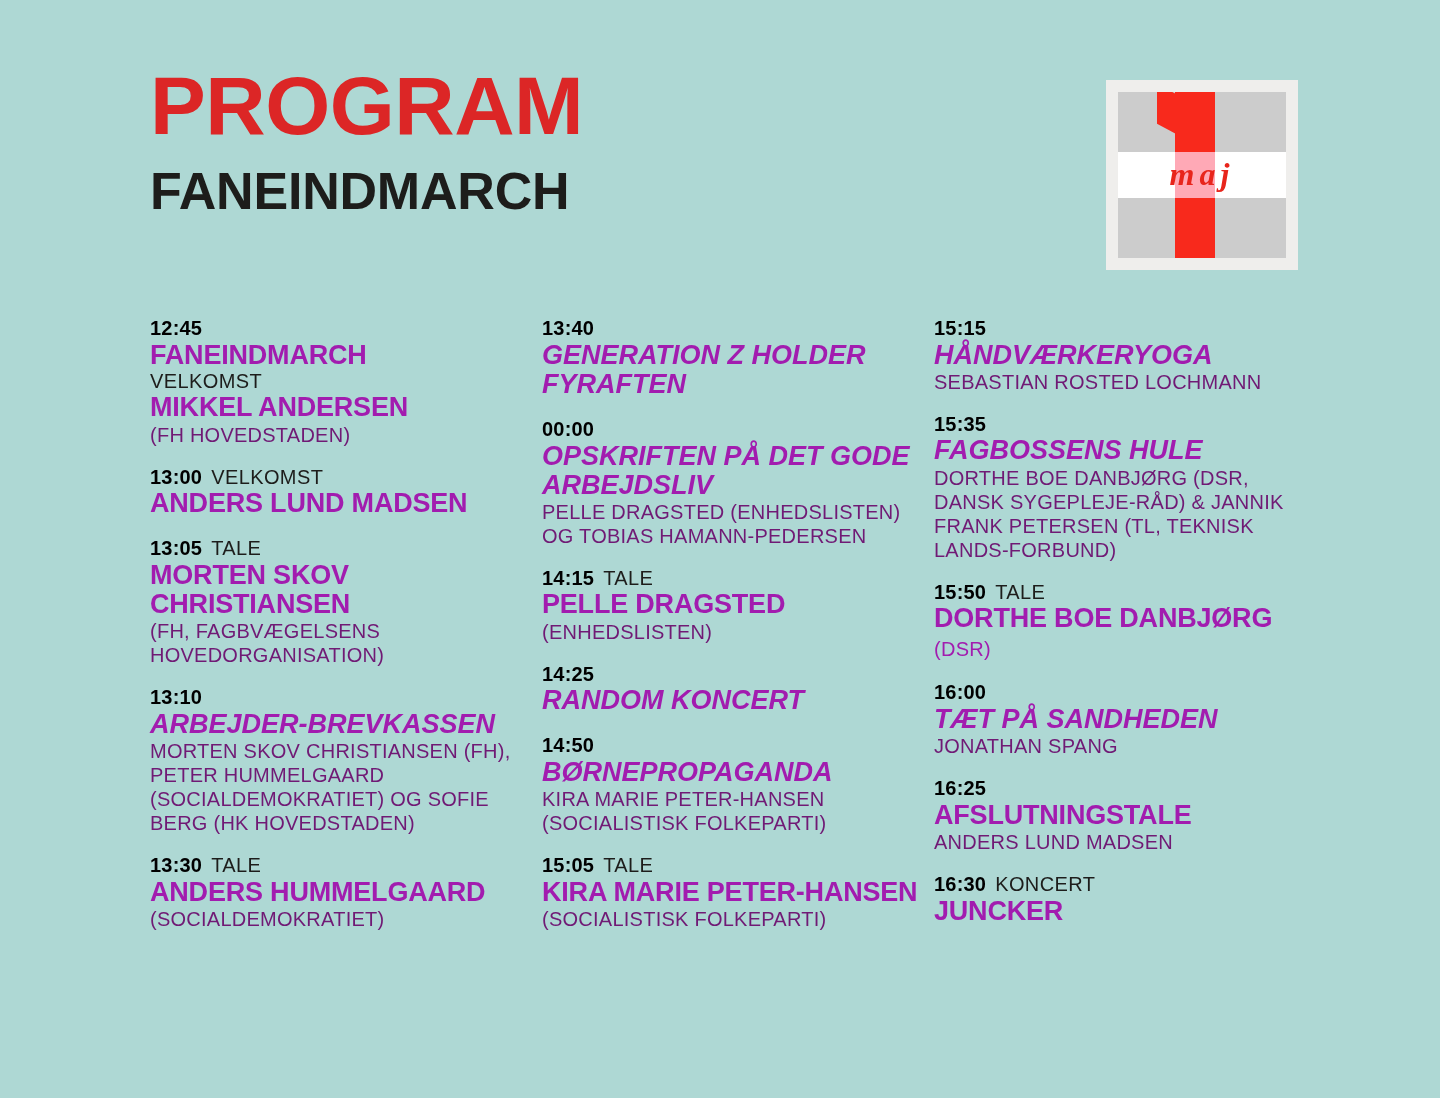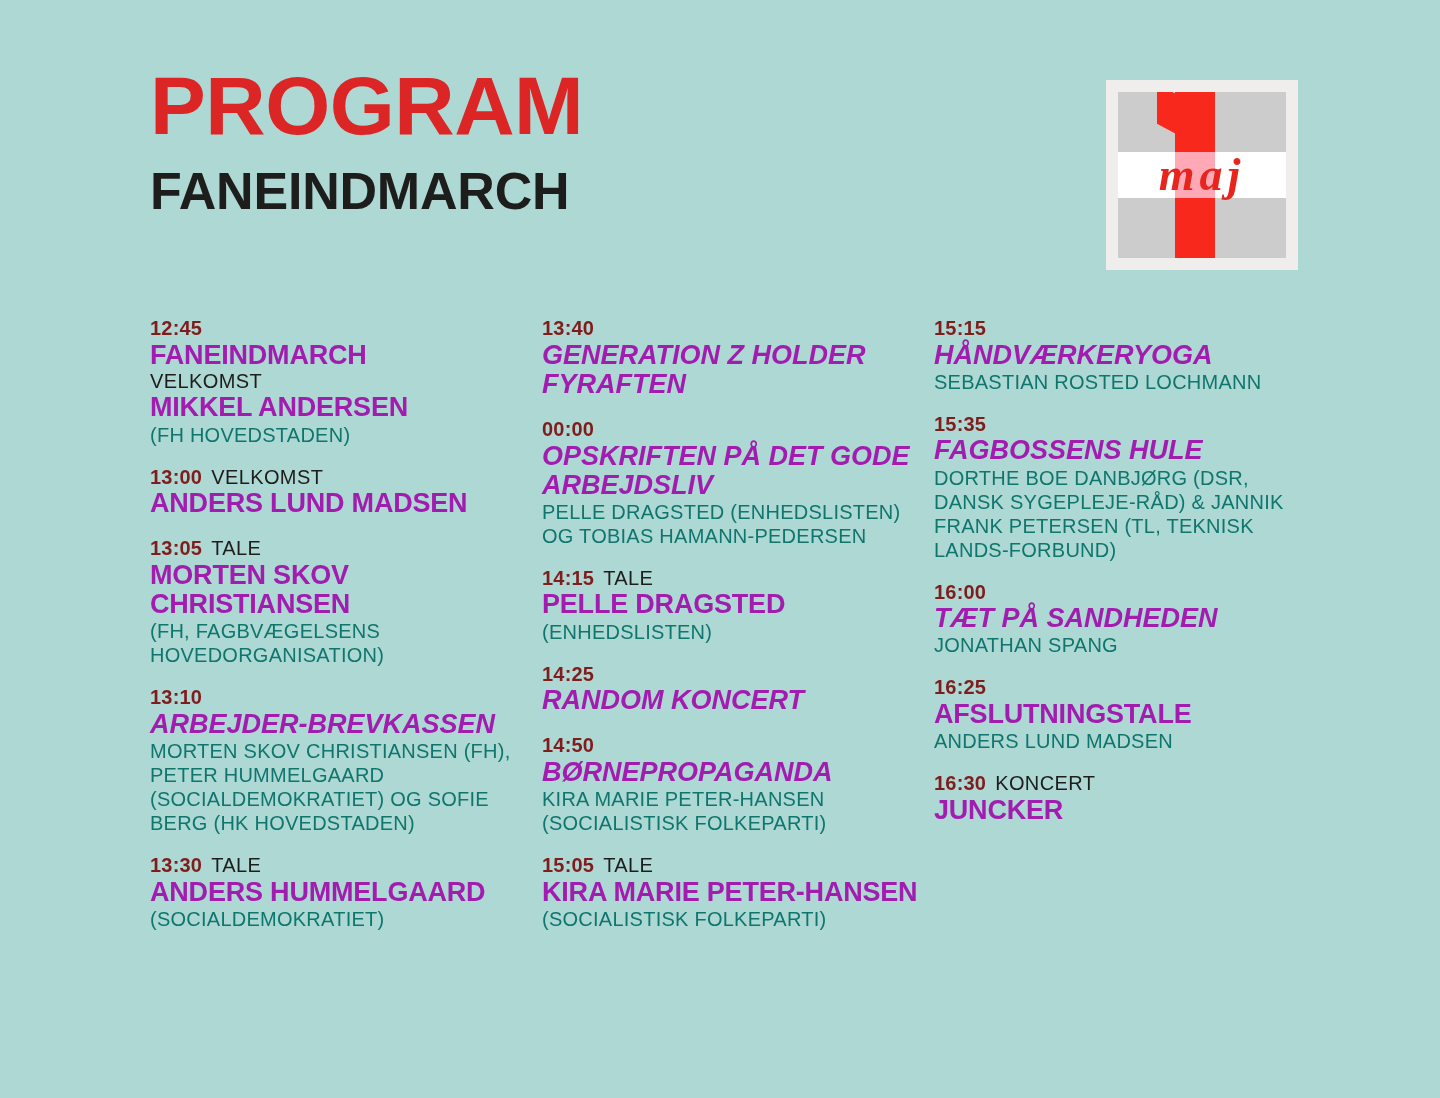--- a/index.html
+++ b/index.html
@@ -106,21 +106,21 @@
   }
   .logo-text {
     position: absolute;
     left: 0;
     right: 0;
     top: 36%;
     height: 28%;
     display: flex;
     align-items: center;
     justify-content: center;
-    font-size: 46px;
+    font-size: 32px;
     font-weight: 700;
     font-style: italic;
     color: #e8251c;
     letter-spacing: 5px;
     font-family: "Liberation Serif", serif;
   }
 
   
   .columns {
     position: absolute;
@@ -140,21 +140,21 @@
   .entry {
     margin-bottom: 20px;
   }
   .entry:last-child { margin-bottom: 0; }
 
   .entry-head {
     margin: 0 0 1px 0;
     line-height: 1.08;
   }
   .time {
-    color: #7f1d1d;
+    color: #000000;
     font-weight: 900;
     font-size: 20px;
     letter-spacing: 0.2px;
   }
   .kind {
     color: #1d1d1b;
     font-weight: 500;
     font-size: 20px;
     letter-spacing: 0.4px;
     margin-left: 9px;
@@ -187,21 +187,21 @@
     font-weight: 500;
     letter-spacing: 0.3px;
   }
 
   .sub {
     font-size: 20px;
     font-weight: 500;
     line-height: 1.2;
     letter-spacing: 0.25px;
     margin: 0;
-    color: #0f766e;
+    color: #701a75;
   }
 </style>
 </head>
 <body>
 
 <div class="poster">
 
   <div class="header">
     <h1 class="title-program">PROGRAM</h1>
     <h2 class="title-stage">FANEINDMARCH</h2>
@@ -324,20 +324,26 @@
       </div>
 
       <div class="entry">
         <p class="entry-head">
           <span class="time">15:35</span>
         </p>
         <p class="name italic">FAGBOSSENS HULE</p>
         <p class="sub">DORTHE BOE DANBJØRG (DSR, DANSK SYGEPLEJE-RÅD) &amp; JANNIK FRANK PETERSEN (TL, TEKNISK LANDS-FORBUND)</p>
       </div>
 
+      <div class="entry">
+        <p class="entry-head">
+          <span class="time">15:50</span><span class="kind">TALE</span>
+        </p>
+        <p class="name"><span>DORTHE BOE DANBJØRG</span> <span class="suffix">(DSR)</span></p>
+      </div>
 
       <div class="entry">
         <p class="entry-head">
           <span class="time">16:00</span>
         </p>
         <p class="name italic">TÆT PÅ SANDHEDEN</p>
         <p class="sub">JONATHAN SPANG</p>
       </div>
 
       <div class="entry">

